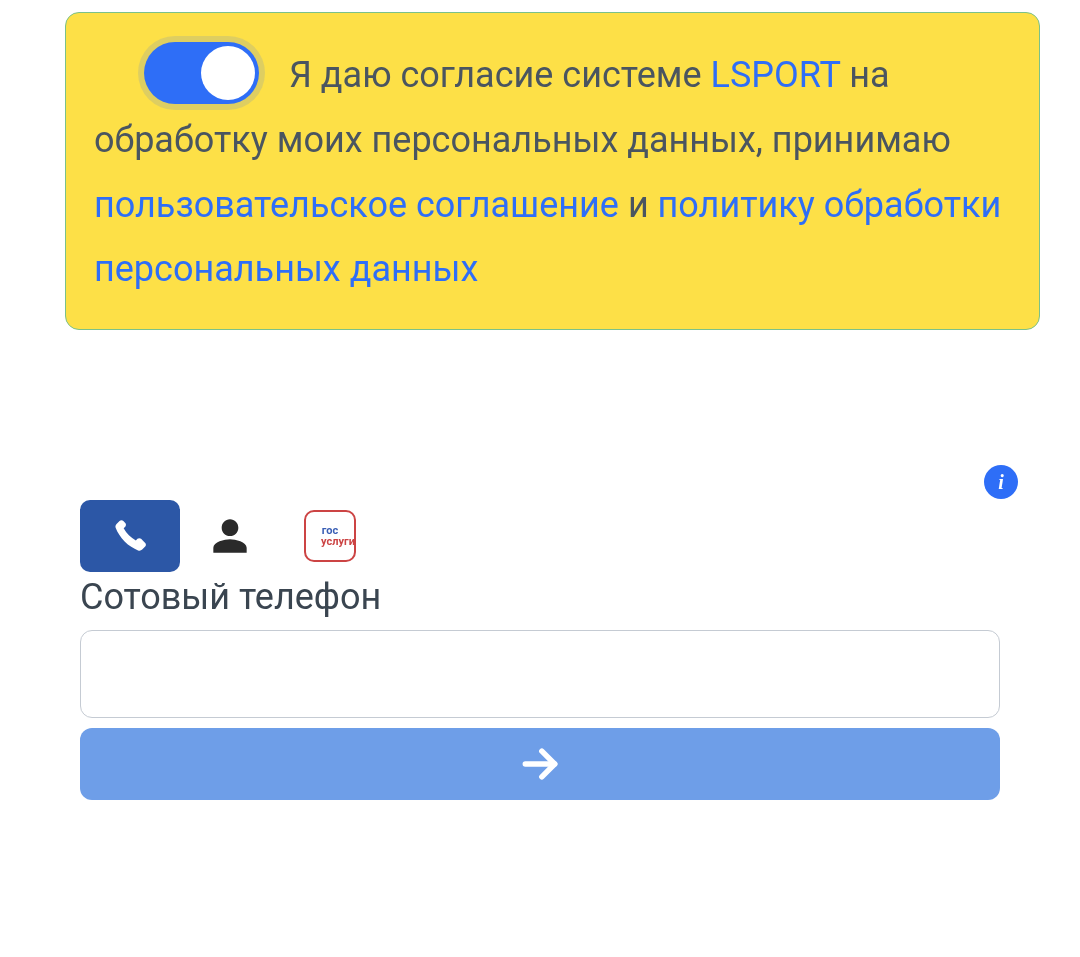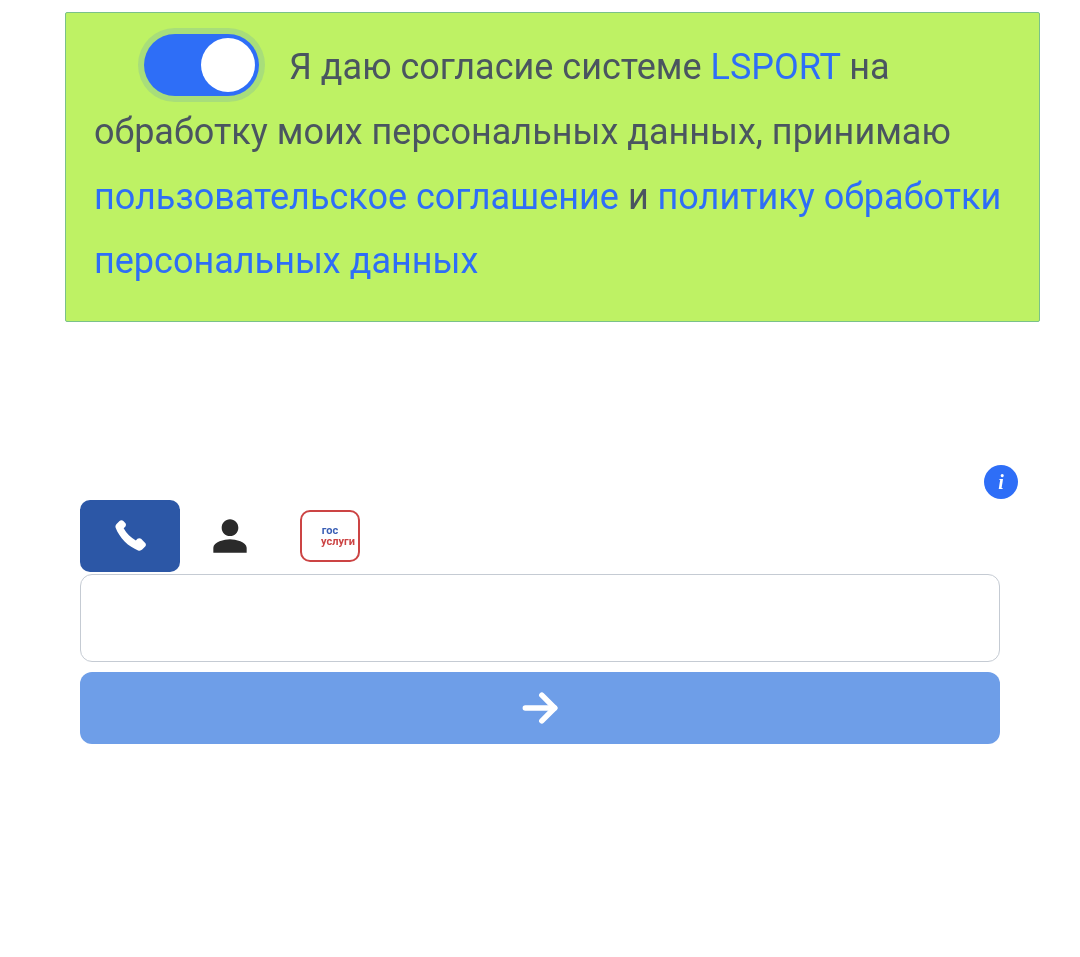--- a/index.html
+++ b/index.html
@@ -9,24 +9,24 @@
     }
     body {
       font-family: -apple-system, BlinkMacSystemFont, 'Segoe UI', Roboto, Arial, sans-serif;
       background: #ffffff;
       width: 1080px;
       height: 957px;
       position: relative;
     }
     .consent-box {
       margin: 12px 40px 0 65px;
-      background: #bef264;
+      background: #fde047;
       border: 1px solid #7ac18a;
-      border-radius: 2px;
-      padding: 22px 28px 28px 28px;
+      border-radius: 14px;
+      padding: 30px 28px 28px 28px;
     }
     .consent-content {
       font-size: 36px;
       line-height: 1.78;
       color: #4a5560;
       text-align: left;
     }
     .toggle-wrapper {
       display: inline-block;
       vertical-align: middle;
@@ -108,21 +108,21 @@
     }
     .phone-icon {
       width: 38px;
       height: 38px;
     }
     .person-icon {
       width: 40px;
       height: 40px;
     }
     .gosuslugi-badge {
-      width: 60px;
+      width: 52px;
       height: 52px;
       border: 2px solid #cc4444;
       border-radius: 10px;
       display: flex;
       flex-direction: column;
       align-items: center;
       justify-content: center;
       background: white;
       position: relative;
     }
@@ -202,20 +202,21 @@
       </svg>
     </div>
     <div class="tab inactive">
       <div class="gosuslugi-badge">
         <span class="gosuslugi-text1">гос</span>
         <span class="gosuslugi-text2">услуги</span>
       </div>
     </div>
   </div>
 
+  <div class="field-label">Сотовый телефон</div>
 
   <input type="text" class="phone-input" value="" style="">
 
   <button class="submit-button">
     <svg class="arrow-icon" viewBox="0 0 24 24" fill="none" stroke="white" stroke-width="3" stroke-linecap="round" stroke-linejoin="round">
       <line x1="4" y1="12" x2="20" y2="12"></line>
       <polyline points="13 5 20 12 13 19"></polyline>
     </svg>
   </button>
 </div>

